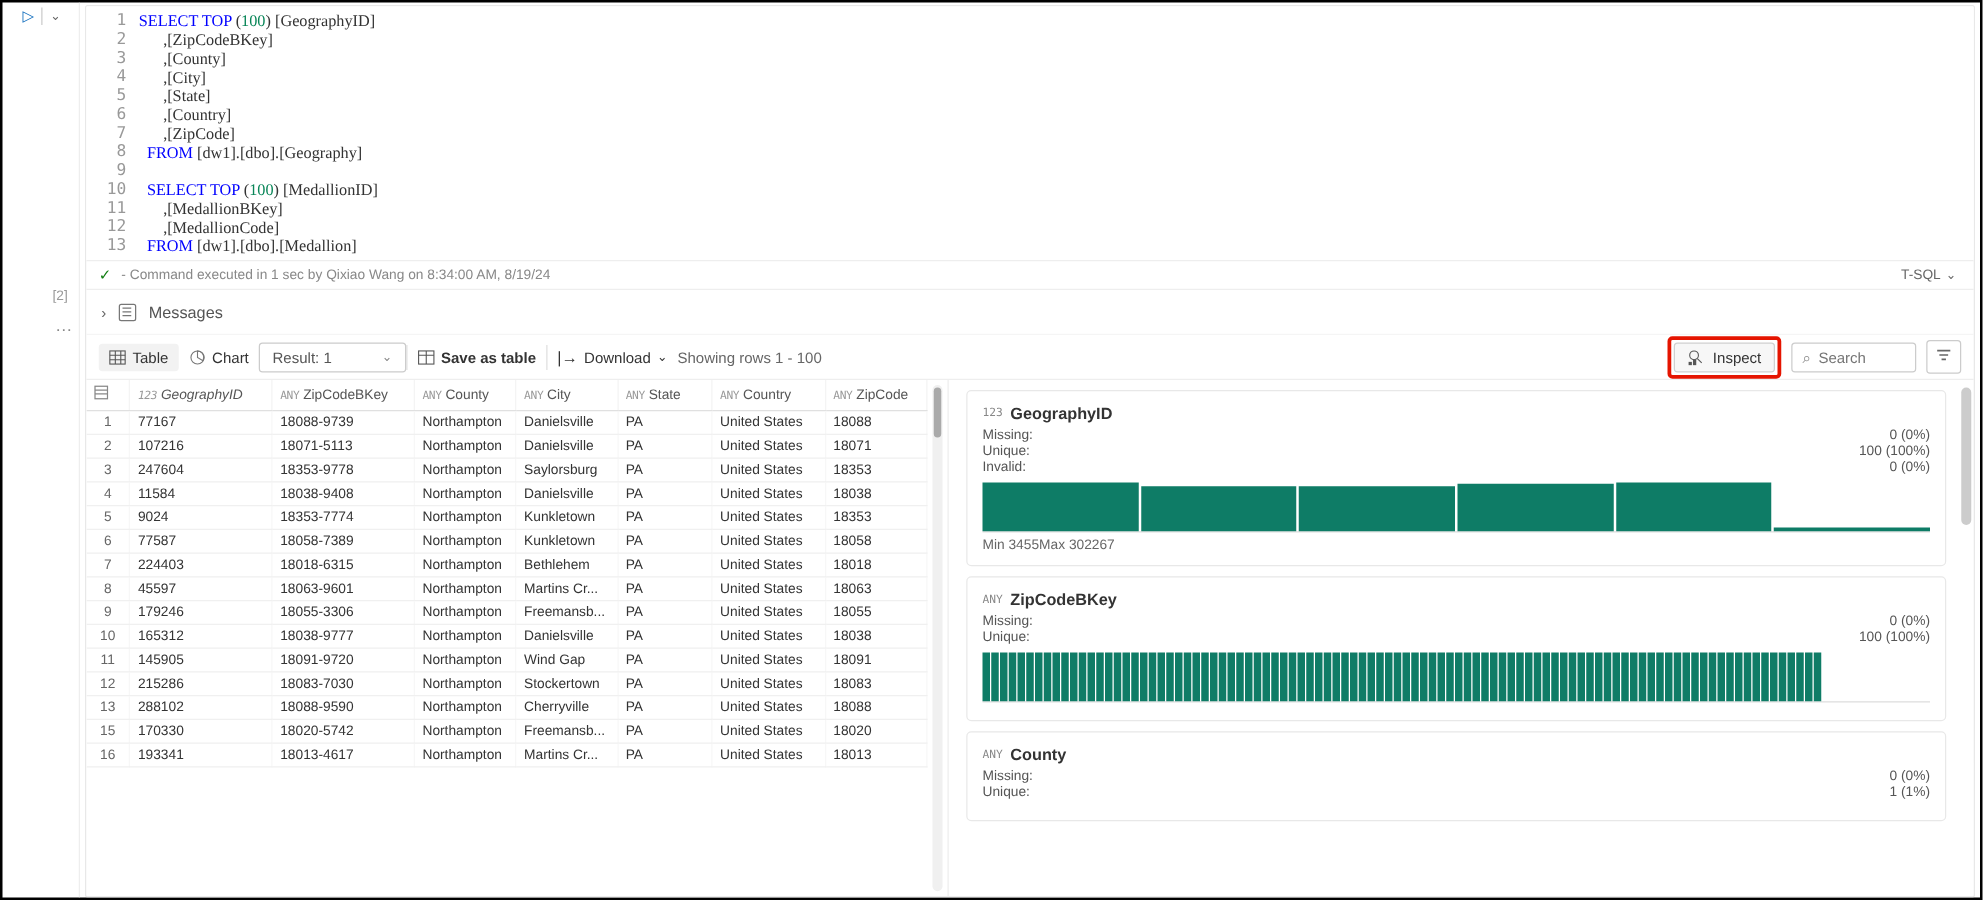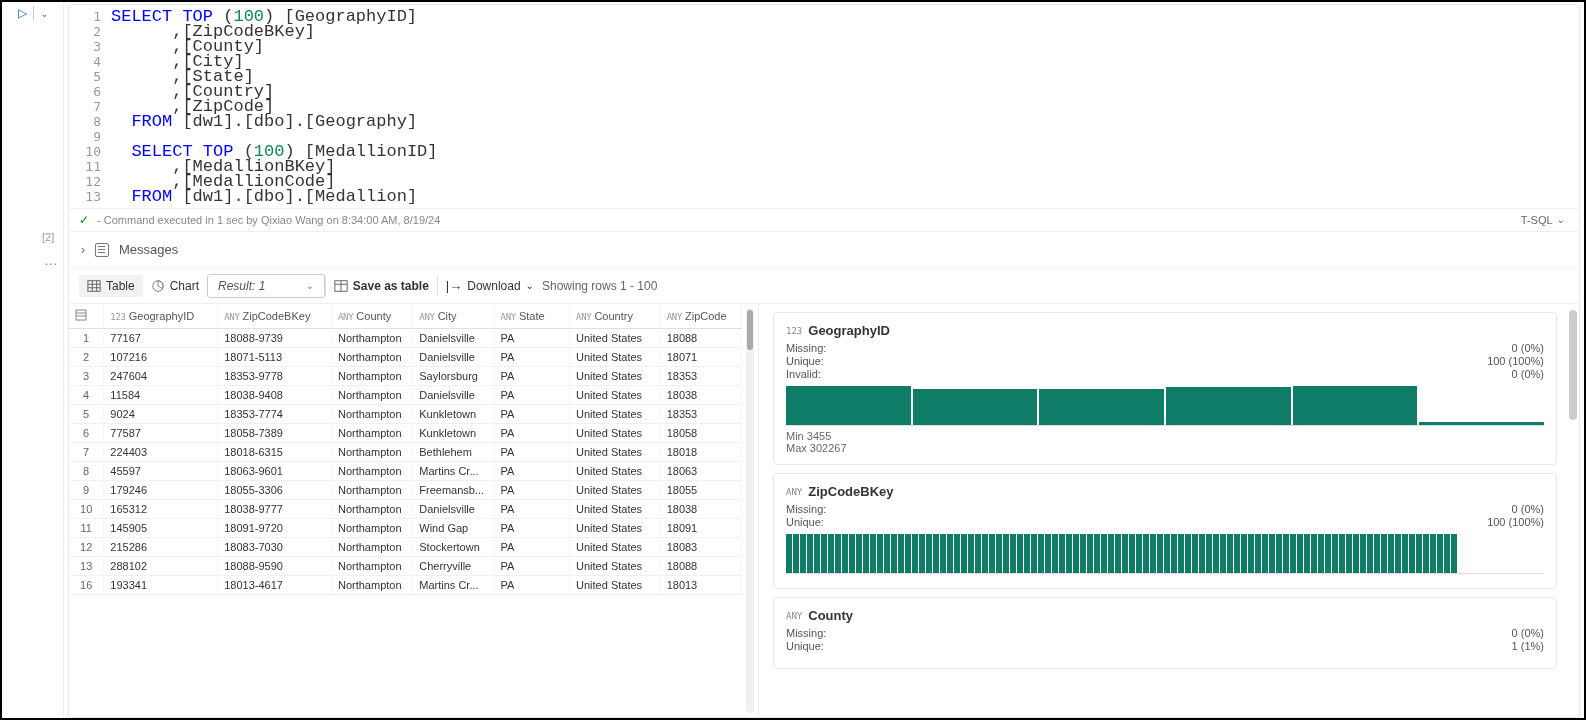--- a/index.html
+++ b/index.html
@@ -8,77 +8,77 @@
   .gutter-left { width: 62px; flex-shrink: 0; border-right: 1px solid #eee; position: relative; }
   .run-dd { position: absolute; top: 4px; left: 16px; display: flex; align-items: center; gap: 6px; }
   .run-tri { color: #0f6cbd; font-size: 12px; }
   .run-sep { width: 1px; height: 14px; background: #ccc; }
   .run-chev { color: #666; font-size: 10px; }
   .cell-index { position: absolute; top: 229px; left: 40px; color: #999; font-size: 11px; }
   .more-dots { position: absolute; top: 250px; left: 42px; color: #888; font-size: 14px; letter-spacing: -2px; }
   .main { flex: 1; display: flex; flex-direction: column; overflow: hidden; border-left: 1px solid #e5e5e5; margin-top: 2px; margin-left: 4px; margin-right: 4px; border: 1px solid #e8e8e8; border-radius: 2px;}
   .editor-area { display: flex; background: #fff; border-bottom: 1px solid #eee; }
   .line-nums { width: 42px; padding: 4px 10px 4px 0; text-align: right; color: #999; font-family: Consolas, monospace; font-size: 13px; line-height: 15px; user-select: none; }
-  .code { flex: 1; padding: 4px 0; font-family: Liberation Mono, monospace; font-size: 17px; line-height: 15px; white-space: pre; }
+  .code { flex: 1; padding: 4px 0; font-family: Liberation Serif, serif; font-size: 13px; line-height: 15px; white-space: pre; }
   .kw { color: #0000ff; }
   .num { color: #098658; }
   .ident { color: #333; }
   .status-line { display: flex; align-items: center; justify-content: space-between; padding: 4px 10px; color: #888; font-size: 11px; border-bottom: 1px solid #eee;}
   .status-left { display:flex; align-items:center; gap:8px;}
   .check { color: #107c10; font-size: 12px; }
   .lang-ind { color: #666; font-size: 11px; display:flex; align-items:flex-start; gap:4px; padding-right:4px;}
   .msgs-bar { display: flex; align-items: center; gap: 10px; padding: 10px 12px; color: #555; font-size: 13px; border-bottom: 1px solid #f5f5f5;}
   .chev-r { color: #666; font-size: 12px; }
   .msgs-ico { width:14px; height:14px; border:1px solid #777; border-radius:2px; display:flex; flex-direction:column; justify-content:space-evenly; padding:1px;}
   .msgs-ico span { height:1px; background:#777; width:70%; margin-left:1px;}
   .toolbar { display: flex; align-items: center; padding: 4px 10px; border-bottom: 1px solid #eee; height: 36px;}
   .tool-btn { display:flex; align-items:center; gap:5px; padding: 4px 8px; border-radius: 3px; cursor:pointer; color:#333; font-size:12px;}
   .tool-btn.active { background:#f2f2f2; }
-  .result-dd { border:1px solid #ccc; border-radius:3px; padding: 4px 10px; display:flex; align-items:center; gap:40px; font-size:12px; color:#555;font-style:italic;}
+  .result-dd { border:1px solid #ccc; border-radius:3px; padding: 4px 10px; display:flex; align-items:center; gap:40px; font-size:12px; color:#555;}
   .divider-v { width:1px; height:20px; background:#e0e0e0;}
   .showing { color:#666; font-size:12px;}
   .toolbar-right { margin-left:auto; display:flex; align-items:center; gap:8px;}
   .inspect-highlight { border:3px solid #e51400; border-radius:4px; padding:2px;}
   .inspect-btn { display:flex; align-items:center; gap:6px; padding: 4px 10px; border:1px solid #d0d0d0; border-radius:3px; background:#f7f7f7; font-size:12px;}
   .search-box { display:flex; align-items:center; gap:6px; padding: 4px 8px; border:1px solid #ccc; border-radius:3px; width:100px;}
   .search-box input { border:none; outline:none; font-size:12px; width:60px; background:transparent;}
   .filter-ico { padding:4px 6px; border:1px solid #ccc; border-radius:3px;}
   .results-split { flex:1; display:flex; overflow:hidden;}
   .grid-wrap { width: 690px; flex-shrink:0; overflow:hidden; border-right:1px solid #eee; position:relative;}
   .scrollbar-fake { position:absolute; right:4px; top:4px; bottom:4px; width:8px; background:#f0f0f0; border-radius:4px;}
   .scrollbar-thumb { position:absolute; top:2px; height:40px; width:6px; left:1px; background:#aaa; border-radius:3px;}
   table.grid { width: calc(100% - 16px); border-collapse:collapse; table-layout:fixed;}
   table.grid th { text-align:left; font-weight:400; color:#555; font-size:11px; border-bottom:1px solid #e0e0e0; border-right:1px solid #f4f4f4; padding:4px 6px; height:24px; white-space:nowrap; overflow:hidden;}
   table.grid th .idx-ico { width:12px; height:12px; display:inline-block;}
   table.grid th .tprefix { font-size:9px; color:#999; margin-right:3px; letter-spacing:-0.3px; font-family:monospace;}
   table.grid td { font-size:11px; color:#333; padding:3px 6px; border-bottom:1px solid #f0f0f0; border-right:1px solid #f7f7f7; white-space:nowrap; overflow:hidden; text-overflow:ellipsis;}
   table.grid td.rownum { text-align:center; color:#666;}
   .col-rownum { width:30px;}
-  .col-geo { width:98px;}
+  .col-geo { width:98px;font-style:italic;}
   .col-zipb { width:98px;}
   .col-county { width:70px;}
   .col-city { width:70px;}
   .col-state { width:65px;}
   .col-country { width:78px;}
   .col-zip { width:70px;margin-left:46px;}
   .inspect-panel { flex:1; overflow-y:auto; padding: 0 14px 0 14px; position:relative;}
   .inspect-scroll-fake { position:absolute; right:2px; top:4px; bottom:4px; width:10px; background:#fff;}
   .inspect-scroll-thumb { position:absolute; top:2px; height:110px; width:8px; right:0; background:#ccc; border-radius:4px;}
   .insp-card { border:1px solid #e8e8e8; border-radius:4px; padding:10px 12px; margin: 8px 8px 0 0;}
   .insp-head { display:flex; align-items:center; gap:6px; margin-bottom:4px;}
   .insp-head .tprefix { font-size:9px; color:#888; font-family:monospace;}
   .insp-head .cname { font-weight:600; font-size:13px;}
   .stat-lines { display:flex; flex-direction:column; gap:1px; font-size:11px; color:#555; margin-bottom:6px;}
   .stat-line { display:flex; justify-content:space-between;}
   .histo { display:flex; align-items:flex-end; gap:1px; height:40px; border-bottom:1px solid #ddd; margin-bottom:4px;}
   .histo .bar { background:#0e7c66; flex:1; min-width:2px;}
   .histo.dense .bar { width:6px; flex:none;}
   .histo.sparse { gap:2px; }
   .histo.sparse .bar { height:100%; }
-  .minmax { display:flex; justify-content:flex-start; font-size:11px; color:#666;flex-direction:column;}
+  .minmax { display:flex; justify-content:flex-start; font-size:11px; color:#666;}
   svg.ico { width:14px; height:14px; }
 </style>
 </head>
 <body>
 
 <div class="app">
   <div class="gutter-left">
     <div class="run-dd">
       <span class="run-tri">▷</span>
       <span class="run-sep"></span>
@@ -173,20 +173,44 @@
         <span style="font-weight:600">Save as table</span>
       </div>
       <div class="divider-v"></div>
       <div class="tool-btn">
         <span style="font-size:13px;">|→</span>
         <span>Download</span>
         <span style="font-size:10px;">⌄</span>
       </div>
       <span class="showing">Showing rows 1 - 100</span>
 
+      <div class="toolbar-right">
+        <div class="inspect-highlight">
+          <div class="inspect-btn">
+            <svg class="ico" viewBox="0 0 16 16">
+                <circle cx="6" cy="6" r="4" fill="none" stroke="#555"></circle>
+                <line x1="9" y1="9" x2="13" y2="13" stroke="#555"></line>
+                <rect x="1" y="12" width="3" height="3" fill="#555"></rect>
+                <rect x="5" y="10" width="3" height="5" fill="#555"></rect>
+              </svg>
+            <span>Inspect</span>
+          </div>
+        </div>
+        <div class="search-box">
+          <span style="color:#888;">⌕</span>
+          <input placeholder="Search" style="">
+        </div>
+        <div class="filter-ico">
+          <svg class="ico" viewBox="0 0 16 16">
+              <line x1="2" y1="4" x2="14" y2="4" stroke="#666" stroke-width="1.5"></line>
+              <line x1="4" y1="8" x2="12" y2="8" stroke="#666" stroke-width="1.5"></line>
+              <line x1="6" y1="12" x2="10" y2="12" stroke="#666" stroke-width="1.5"></line>
+            </svg>
+        </div>
+      </div>
     </div>
 
     <div class="results-split">
       <div class="grid-wrap">
         <table class="grid">
           <thead>
               <tr id="thead-row">
                 <th class="col-rownum"><svg class="ico idx-ico" viewBox="0 0 12 12">
                     <rect x="1" y="1" width="10" height="10" fill="none" stroke="#888"></rect>
                     <line x1="1" y1="4" x2="11" y2="4" stroke="#888"></line>
@@ -326,20 +350,30 @@
     <td class="rownum">13</td>
     <td>288102</td>
                 <td>18088-9590</td>
                 <td>Northampton</td>
                 <td>Cherryville</td>
                 <td>PA</td>
                 <td>United States</td>
                 <td>18088</td>
   </tr>
               <tr>
+    <td class="rownum">15</td>
+    <td>170330</td>
+                <td>18020-5742</td>
+                <td>Northampton</td>
+                <td>Freemansb...</td>
+                <td>PA</td>
+                <td>United States</td>
+                <td>18020</td>
+  </tr>
+              <tr>
     <td class="rownum">16</td>
     <td>193341</td>
                 <td>18013-4617</td>
                 <td>Northampton</td>
                 <td>Martins Cr...</td>
                 <td>PA</td>
                 <td>United States</td>
                 <td>18013</td>
   </tr>
             </tbody>

